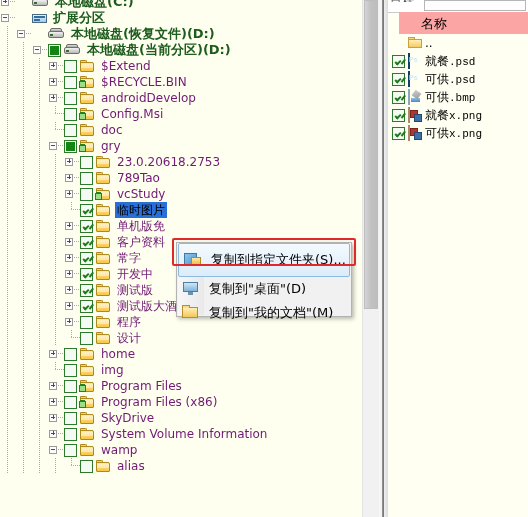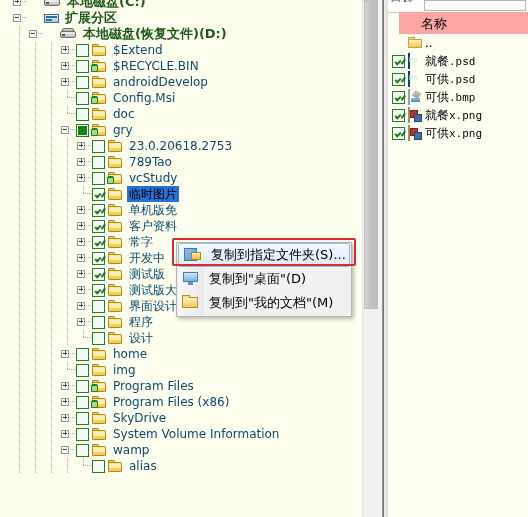--- a/index.html
+++ b/index.html
@@ -7,21 +7,21 @@
     width:528px;height:517px;overflow:hidden;
     background:#ffffef;
     font-family:"Liberation Sans","DejaVu Sans",sans-serif;
     font-size:12px;color:#000;
     -webkit-font-smoothing:none;
   }
   #app{position:relative;width:528px;height:517px;overflow:hidden;background:#fffff0;}
 
   
   #tree-panel{
-    position:absolute;left:12px;top:0;width:360px;height:517px;
+    position:absolute;left:0;top:0;width:360px;height:517px;
     background:#fffff0;overflow:hidden;
   }
   .tree-row{
     position:relative;height:16px;line-height:16px;white-space:nowrap;
     display:flex;align-items:center;
   }
   
   .guide{
     display:inline-block;width:16px;height:16px;flex:0 0 auto;position:relative;
   }
@@ -121,21 +121,21 @@
   }
   .ic-part .p2{
     position:absolute;left:3px;top:5px;width:11px;height:2px;background:#2e6fa8;
   }
   .ic-part .p3{
     position:absolute;left:3px;top:8px;width:6px;height:2px;background:#2e6fa8;
   }
 
   .label{
     font-family:"Liberation Mono","DejaVu Sans Mono",monospace;
-    font-size:12px;line-height:16px;color:#0c4a6e;white-space:nowrap;
+    font-size:12px;line-height:16px;color:#701a75;white-space:nowrap;
     padding:0 2px;
   }
   .label.cjk{font-family:"DejaVu Sans","Liberation Sans",sans-serif;font-size:12px;}
   .label.big{font-weight:bold;font-size:13px;color:#1d5c1d;}
   .label.sel{background:#2a6fd6;color:#000000;}
 
   
   #tree-scroll{
     position:absolute;left:362px;top:0;width:16px;height:517px;
     background:#f1f1f1;border-left:1px solid #e3e3e3;
@@ -243,21 +243,21 @@
   .mi{
     position:relative;height:24px;display:flex;align-items:center;
     padding-left:4px;box-sizing:border-box;
   }
   .mi .mic{width:20px;height:18px;position:relative;flex:0 0 auto;margin-right:8px;}
   .mi .mlabel{
     font-size:13px;font-family:"DejaVu Sans",sans-serif;color:#000;white-space:nowrap;
   }
   .mi.highlight{
     background:linear-gradient(#f4fafe,#dcecfa);
-    border:1px solid #8dbbe0;border-radius:2px;margin:0 1px;height:24px;
+    border:1px solid #8dbbe0;border-radius:2px;margin:0 1px;height:34px;
   }
   #menu-focus-ring{
     position:absolute;left:172px;top:238px;width:184px;height:28px;
     border:2px solid #e02a2a;border-radius:2px;box-sizing:border-box;
     pointer-events:none;
   }
   
   .mic-copyfolder .a{
     position:absolute;left:1px;top:2px;width:13px;height:13px;
     background:linear-gradient(135deg,#8fc6ea,#4b93c9);border:1px solid #3d7aa8;box-sizing:border-box;
@@ -321,20 +321,34 @@
         <span class="ic ic-drive">
           <span class="d1"></span>
           <span class="d2"></span>
           <span class="d3"></span>
         </span>
         <span class="label cjk big">本地磁盘(恢复文件)(D:)</span>
       </div>
       <div class="tree-row">
         <span class="guide line"></span>
         <span class="guide line"></span>
+        <span class="exp has">
+          <span class="lead"></span>
+        </span>
+        <span class="cb partial"></span>
+        <span class="ic ic-drive">
+          <span class="d1"></span>
+          <span class="d2"></span>
+          <span class="d3"></span>
+        </span>
+        <span class="label cjk big">本地磁盘(当前分区)(D:)</span>
+      </div>
+      <div class="tree-row">
+        <span class="guide line"></span>
+        <span class="guide line"></span>
         <span class="guide line"></span>
         <span class="exp has plus">
           <span class="vbar"></span>
           <span class="lead"></span>
         </span>
         <span class="cb"></span>
         <span class="ic ic-folder">
           <span class="f2"></span>
           <span class="f1"></span>
           <span class="f3"></span>
@@ -586,37 +600,20 @@
           <span class="vbar"></span>
           <span class="lead"></span>
         </span>
         <span class="cb checked"></span>
         <span class="ic ic-folder">
           <span class="f2"></span>
           <span class="f1"></span>
           <span class="f3"></span>
         </span>
         <span class="label cjk">测试版大酒店使用</span>
-      </div>
-      <div class="tree-row">
-        <span class="guide line"></span>
-        <span class="guide line"></span>
-        <span class="guide line"></span>
-        <span class="guide line"></span>
-        <span class="exp has plus">
-          <span class="vbar"></span>
-          <span class="lead"></span>
-        </span>
-        <span class="cb"></span>
-        <span class="ic ic-folder">
-          <span class="f2"></span>
-          <span class="f1"></span>
-          <span class="f3"></span>
-        </span>
-        <span class="label cjk">界面设计</span>
       </div>
       <div class="tree-row">
         <span class="guide line"></span>
         <span class="guide line"></span>
         <span class="guide line"></span>
         <span class="guide line"></span>
         <span class="exp has plus">
           <span class="vbar"></span>
           <span class="lead"></span>
         </span>

